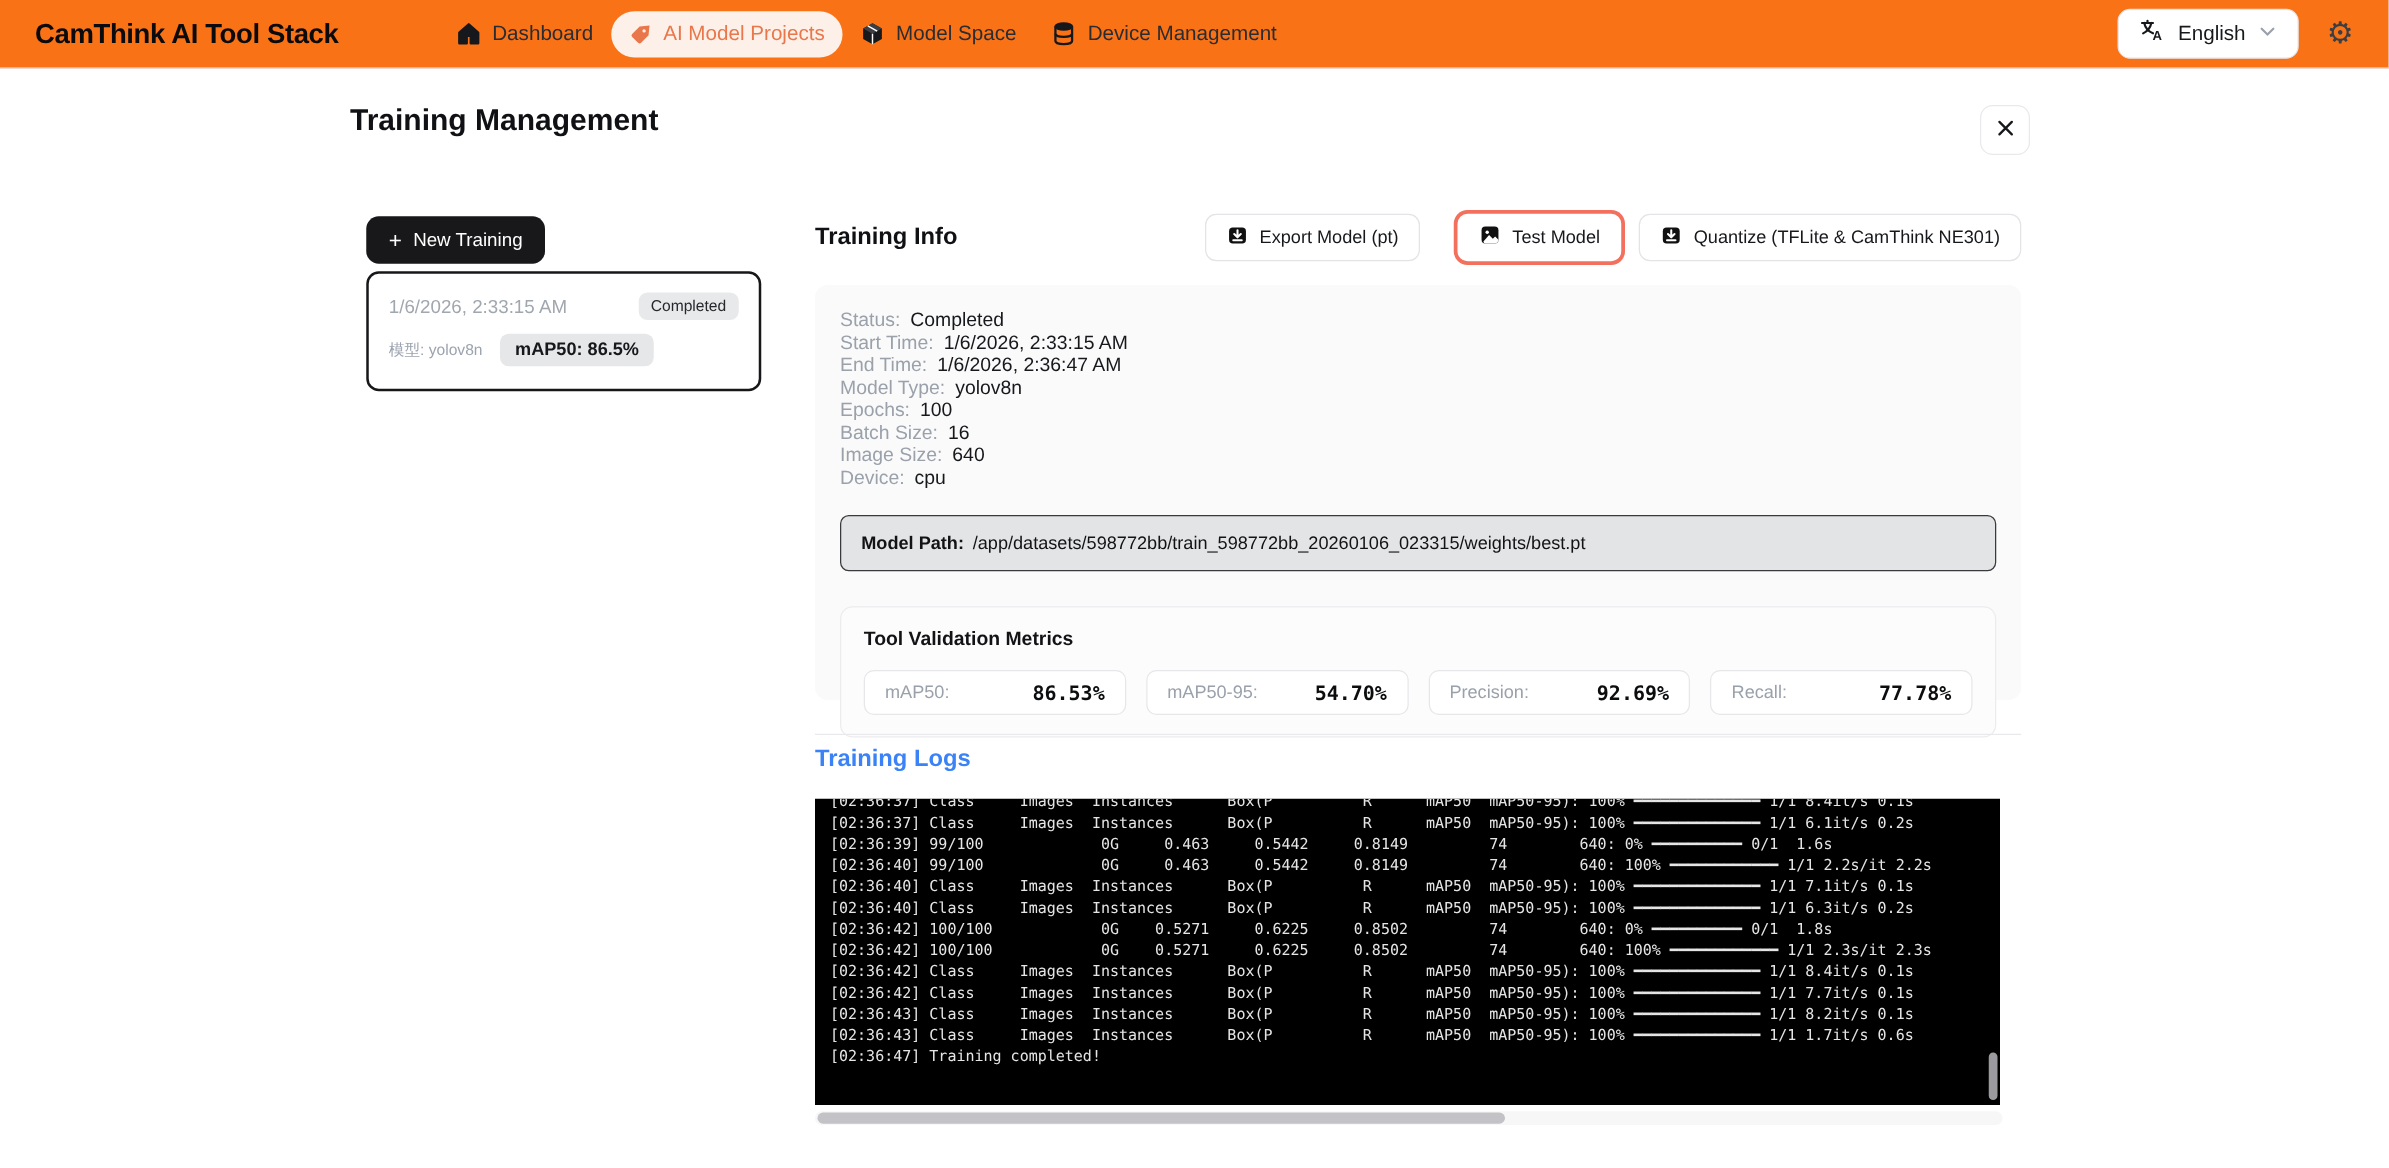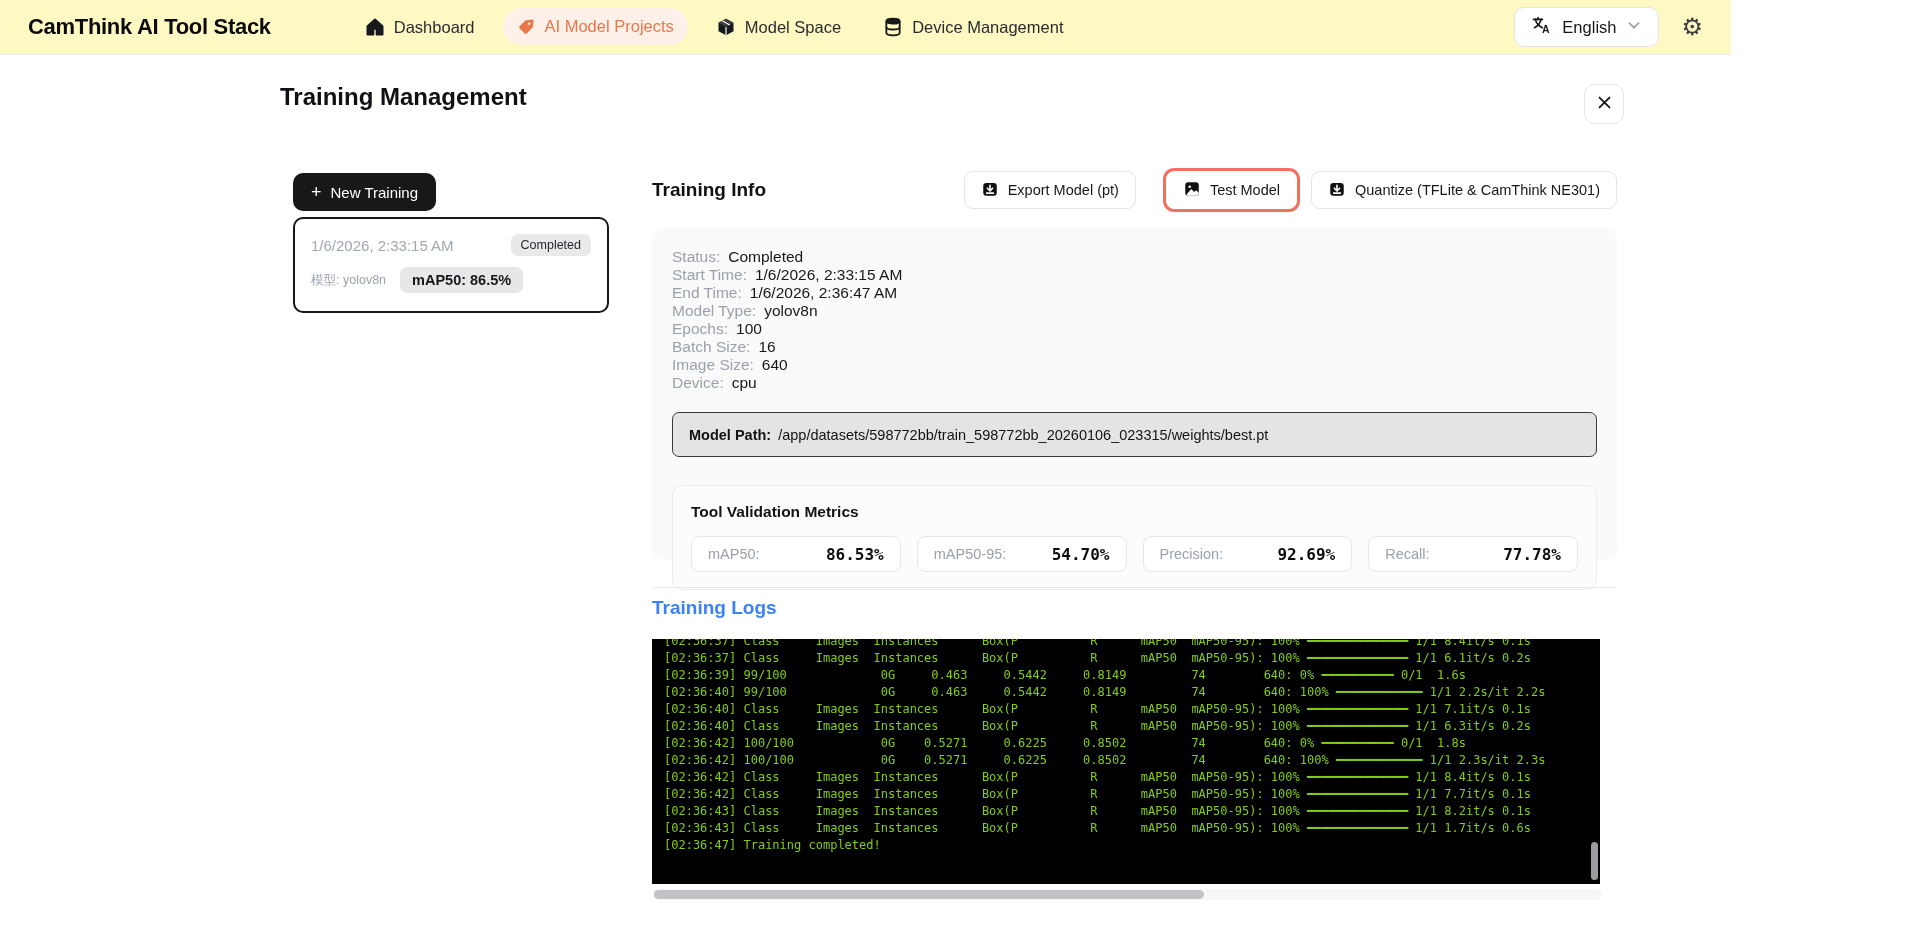--- a/index.html
+++ b/index.html
@@ -1,22 +1,22 @@
 <!DOCTYPE html>
 <html><head>
 <meta charset="utf-8">
 <style>
   * { margin:0; padding:0; box-sizing:border-box; }
   html,body { width:1911px; height:934px; background:#fff; font-family:"Liberation Sans", sans-serif; color:#17181c; overflow:hidden; }
   .app { position:relative; width:1911px; height:934px; background:#fff; }
 
   
-  .topbar { position:absolute; left:0; top:0; width:1731px; height:55px; background:#fef9c3; border-bottom:1px solid #ededf0; display:flex; align-items:center; padding:0 28px; }
+  .topbar { position:absolute; left:0; top:0; width:1911px; height:55px; background:#f97316; border-bottom:1px solid #ededf0; display:flex; align-items:center; padding:0 28px; }
   .logo { font-size:22px; font-weight:700; letter-spacing:-.3px; color:#0b0b0d; white-space:nowrap; }
-  .nav { display:flex; align-items:flex-start; gap:14px; margin-left:80px; }
+  .nav { display:flex; align-items:center; margin-left:80px; }
   .nav-item { display:flex; align-items:center; gap:9px; font-size:16.5px; font-weight:500; color:#2a2c31; padding:9px 14px; border-radius:9999px; cursor:pointer; white-space:nowrap; }
   .nav-item svg { display:block; }
   .nav-item.active { background:#fdf0e8; color:#e8774b; }
   .topbar-right { margin-left:auto; display:flex; align-items:center; gap:22px; }
   .lang-btn { display:flex; align-items:center; gap:10px; border:1px solid #e4e4e8; border-radius:10px; height:40px; padding:0 16px; font-size:16.5px; font-weight:500; color:#17181c; background:#fff; cursor:pointer; }
   .gear { font-size:24px; color:#3c3e43; line-height:1; cursor:pointer; }
 
   
   .page-title { position:absolute; left:280px; top:83px; font-size:24px; font-weight:700; color:#101114; }
   .close-btn { position:absolute; left:1584px; top:84px; width:40px; height:40px; border:1.5px solid #e9e9ec; border-radius:10px; background:#fff; display:flex; align-items:center; justify-content:center; cursor:pointer; }
@@ -53,21 +53,21 @@
   .metrics-title { font-size:15.5px; font-weight:700; color:#131316; }
   .metrics-row { display:flex; gap:16px; margin-top:15px; }
   .metric { flex:1; height:36px; background:#fff; border:1px solid #e7e7ea; border-radius:8px; display:flex; align-items:center; justify-content:space-between; padding:0 16px; }
   .m-label { font-size:14.5px; color:#9aa1ab; }
   .m-value { font-family:"DejaVu Sans Mono", monospace; font-size:16px; font-weight:700; color:#0c0d0f; }
 
   .divider { position:absolute; left:652px; top:587px; width:965px; height:1px; background:#e9e9ec; }
   .logs-title { position:absolute; left:652px; top:597px; font-size:19px; font-weight:700; color:#3b82f6; }
 
   .terminal { position:absolute; left:652px; top:639px; width:948px; height:245px; background:#000; overflow:hidden; }
-  .terminal pre { margin-top:-6px; padding-left:12px; font-family:"DejaVu Sans Mono", monospace; font-size:12px; line-height:17px; color:#84cc16; white-space:pre; }
+  .terminal pre { margin-top:-6px; padding-left:12px; font-family:"DejaVu Sans Mono", monospace; font-size:12px; line-height:17px; color:#e5e5e5; white-space:pre; }
   .v-thumb { position:absolute; right:2px; bottom:4px; width:7px; height:38px; background:#9b9b9f; border-radius:4px; }
   .h-scroll { position:absolute; left:652px; top:889px; width:950px; height:11px; background:#f7f7f8; border-radius:6px; }
   .h-thumb { position:absolute; left:2px; top:1px; width:550px; height:9px; background:#c3c3c7; border-radius:5px; cursor:pointer; }
 </style>
 </head>
 <body>
 
 <div class="app">
 
   <div class="topbar">

